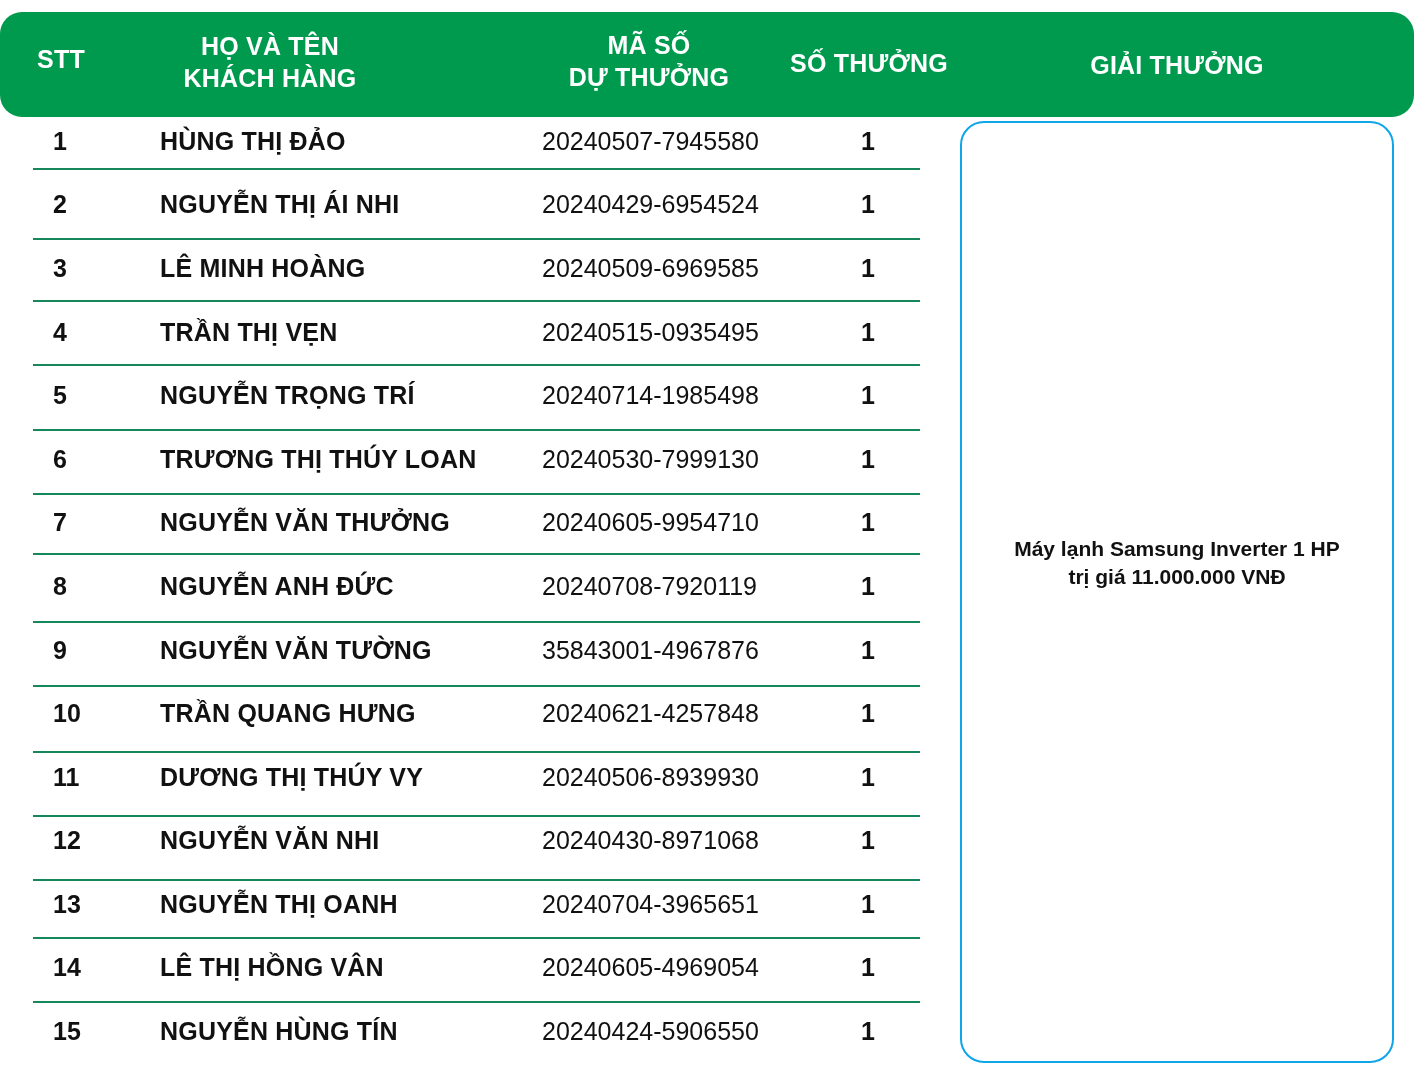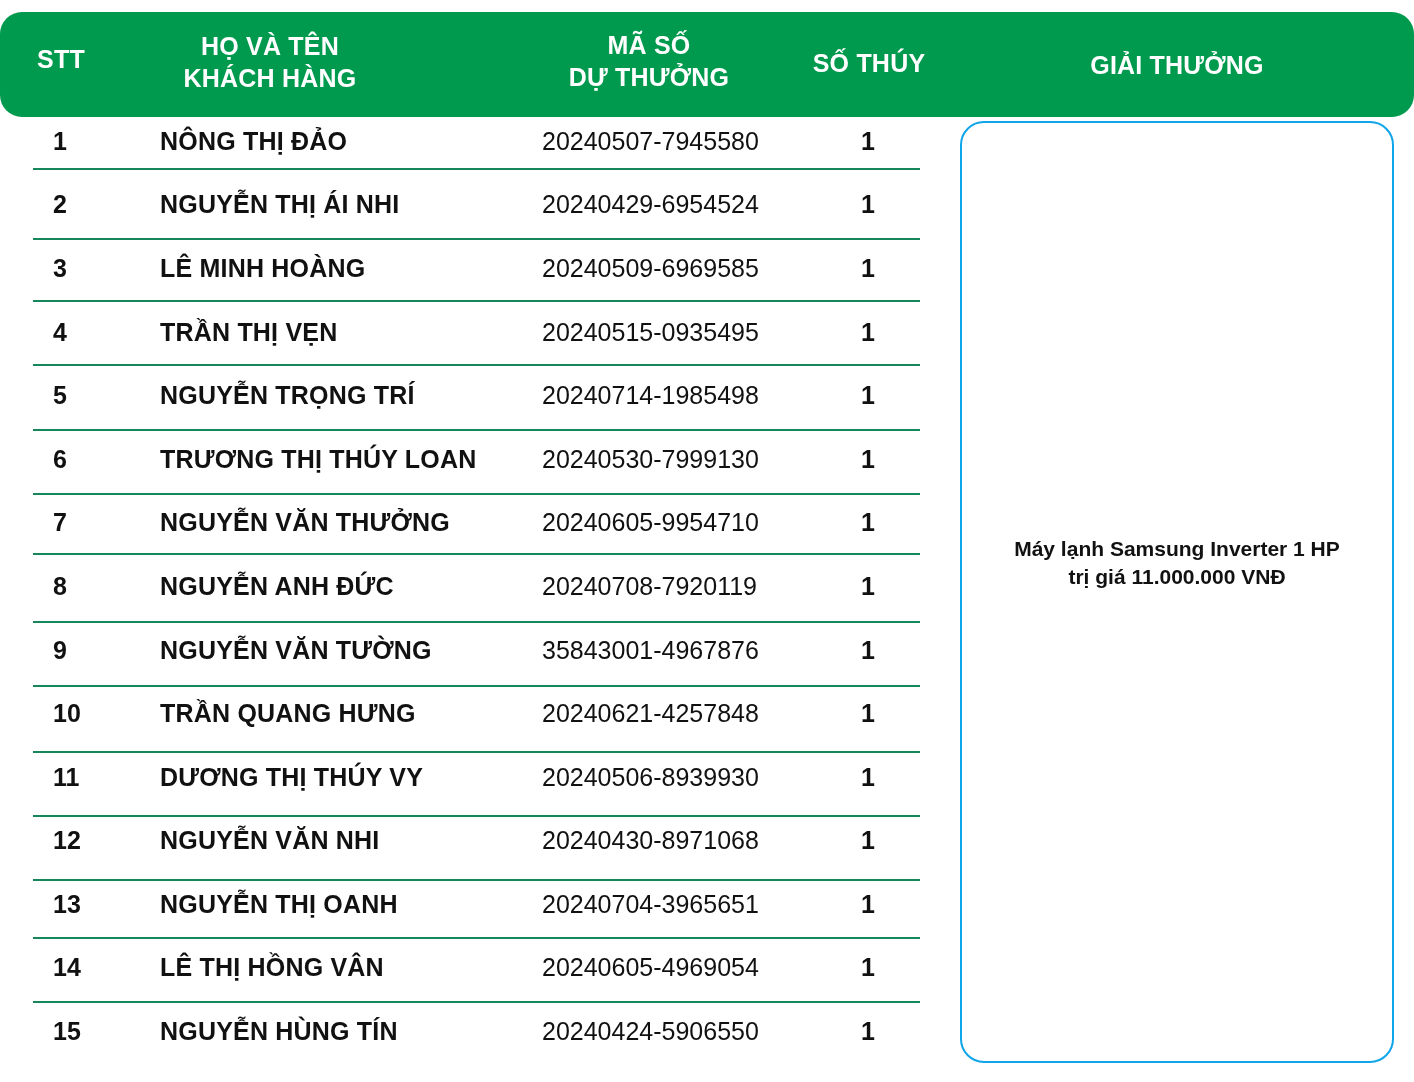--- a/index.html
+++ b/index.html
@@ -97,39 +97,39 @@
   </div>
   <div class="hcell h-name">
     <span>HỌ VÀ TÊN</span>
     <span>KHÁCH HÀNG</span>
   </div>
   <div class="hcell h-code">
     <span>MÃ SỐ</span>
     <span>DỰ THƯỞNG</span>
   </div>
   <div class="hcell h-qty">
-    <span>SỐ THÚY</span>
+    <span>SỐ THƯỞNG</span>
   </div>
   <div class="hcell h-prize">
     <span>GIẢI THƯỞNG</span>
   </div>
 </div>
 
 <div id="rows-container"></div>
 
 <div class="prize-box">
   <div class="prize-text">
     <div>Máy lạnh Samsung Inverter 1 HP</div>
     <div>trị giá 11.000.000  VNĐ</div>
   </div>
 </div>
 
 <div class="row" style="left: 33px; top: 127px; position: absolute;">
     <span class="cell c-stt">1</span>
-    <span class="cell c-name">NÔNG THỊ ĐẢO</span>
+    <span class="cell c-name">HÙNG THỊ ĐẢO</span>
     <span class="cell c-code">20240507-7945580</span>
     <span class="cell c-qty">1</span>
   </div>
 <div class="row" style="left: 33px; top: 190px; position: absolute;">
     <span class="cell c-stt">2</span>
     <span class="cell c-name">NGUYỄN THỊ ÁI NHI</span>
     <span class="cell c-code">20240429-6954524</span>
     <span class="cell c-qty">1</span>
   </div>
 <div class="row" style="left: 33px; top: 254px; position: absolute;">

